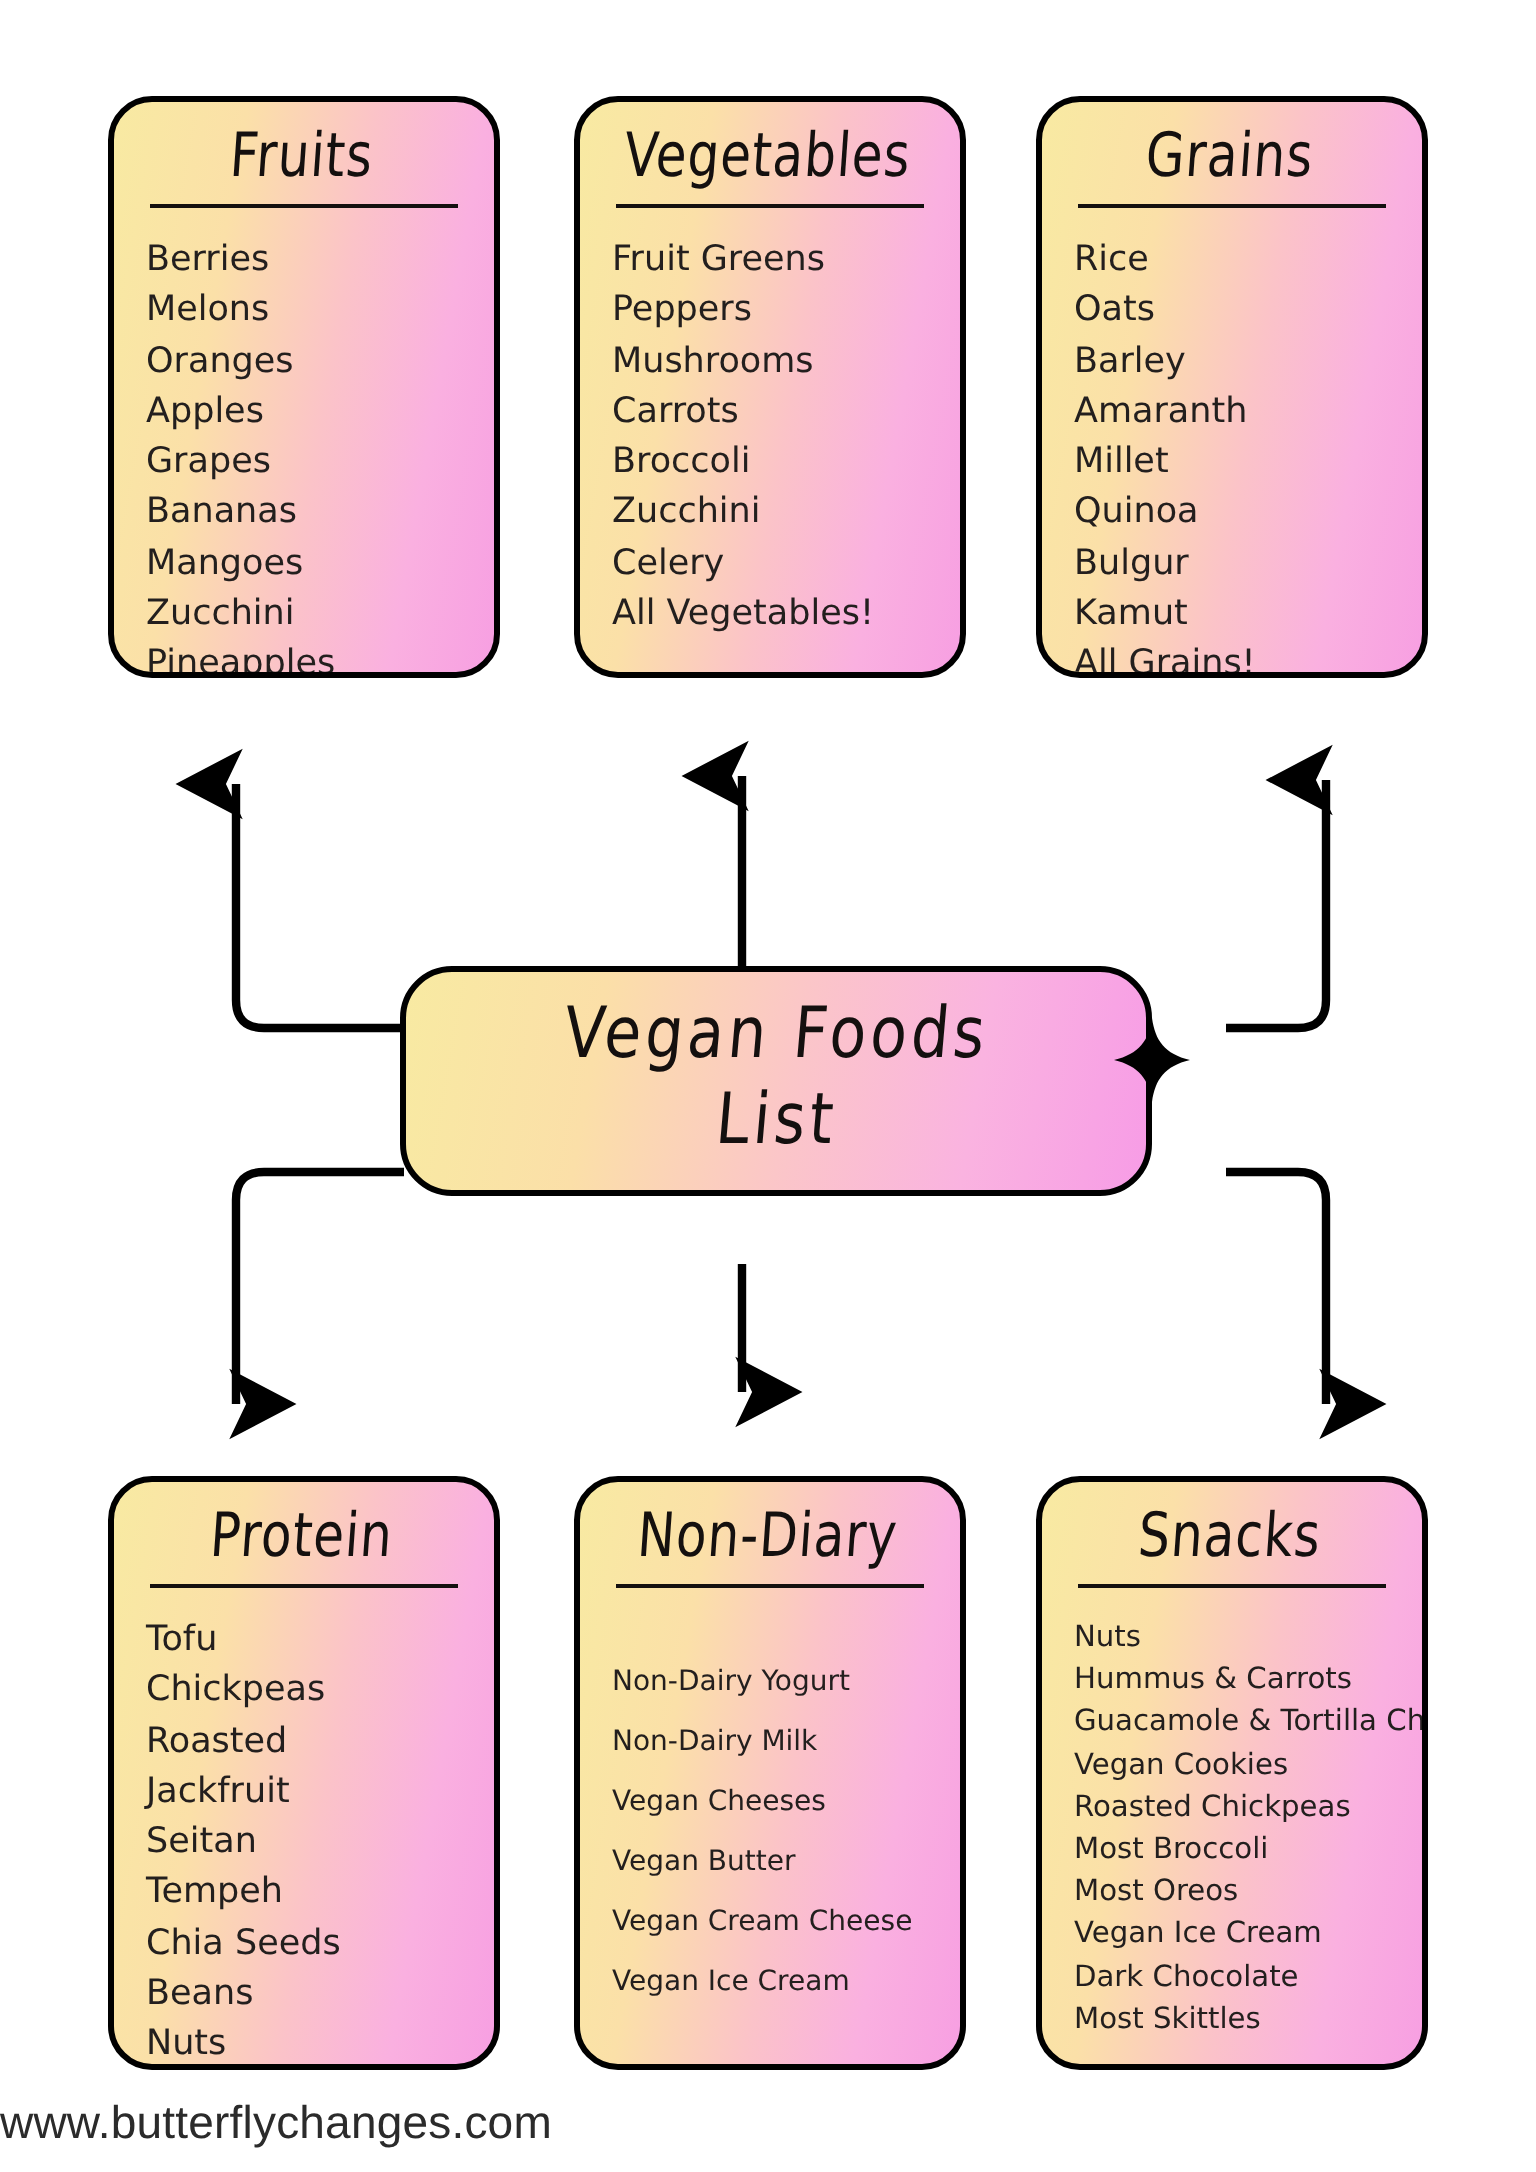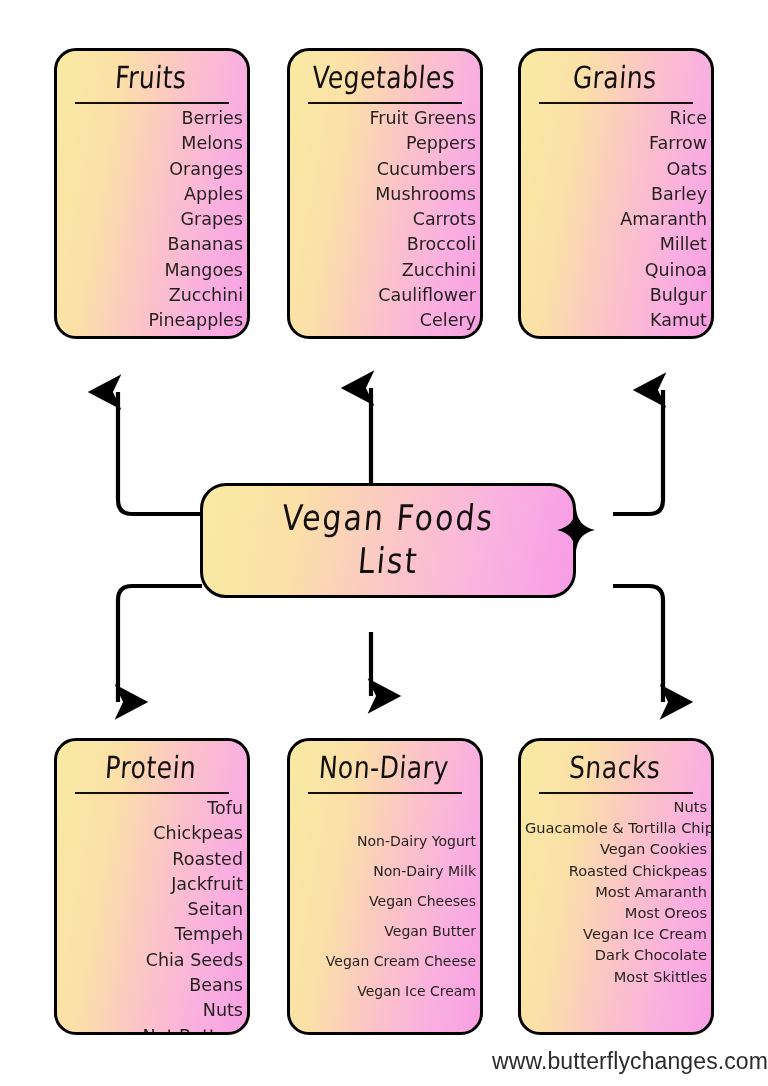--- a/index.html
+++ b/index.html
@@ -53,23 +53,23 @@
   }
 
   .title-rule {
     height: 0;
     border-top: 2px solid #14100f;
     margin: 11px 14px 2px 14px;
   }
 
   .card-items {
     list-style: none;
-    margin: 0;
+    margin: 12px;
     padding: 0;
-    text-align: right;
+    text-align: left;
     color: #231f1e;
     font-family: "DejaVu Sans", sans-serif;
     flex: 1 1 auto;
   }
   .card-items li {
     white-space: nowrap;
     font-weight: 400;
   }
 
   
@@ -126,21 +126,21 @@
     z-index: 1;
     pointer-events: none;
   }
 
   
   #footer-url {
     position: absolute;
     left: 0;
     top: 1048px;
     width: 768px;
-    text-align: right;
+    text-align: left;
     font-family: "Liberation Sans", sans-serif;
     font-size: 23px;
     color: #2b2b2b;
     letter-spacing: 0.1px;
   }
 </style>
 </head>
 <body>
 
 <div id="canvas">
@@ -184,37 +184,34 @@
       <li>All Fruits!</li>
     </ul>
   </div>
 
   <div class="card size-std" style="left:287px; top:48px; width:196px; height:291px;">
     <div class="card-title">Vegetables</div>
     <div class="title-rule"></div>
     <ul class="card-items">
       <li>Fruit Greens</li>
       <li>Peppers</li>
-      <li>Cucumbers</li>
       <li>Mushrooms</li>
       <li>Carrots</li>
       <li>Broccoli</li>
       <li>Zucchini</li>
-      <li>Cauliflower</li>
       <li>Celery</li>
       <li>All Vegetables!</li>
     </ul>
   </div>
 
   <div class="card size-std" style="left:518px; top:48px; width:196px; height:291px;">
     <div class="card-title">Grains</div>
     <div class="title-rule"></div>
     <ul class="card-items">
       <li>Rice</li>
-      <li>Farrow</li>
       <li>Oats</li>
       <li>Barley</li>
       <li>Amaranth</li>
       <li>Millet</li>
       <li>Quinoa</li>
       <li>Bulgur</li>
       <li>Kamut</li>
       <li>All Grains!</li>
     </ul>
   </div>
@@ -256,24 +253,25 @@
       <li>Vegan Cream Cheese</li>
       <li>Vegan Ice Cream</li>
     </ul>
   </div>
 
   <div class="card size-snacks" style="left:518px; top:738px; width:196px; height:297px;">
     <div class="card-title">Snacks</div>
     <div class="title-rule"></div>
     <ul class="card-items">
       <li>Nuts</li>
+      <li>Hummus &amp; Carrots</li>
       <li>Guacamole &amp; Tortilla Chips</li>
       <li>Vegan Cookies</li>
       <li>Roasted Chickpeas</li>
-      <li>Most Amaranth</li>
+      <li>Most Broccoli</li>
       <li>Most Oreos</li>
       <li>Vegan Ice Cream</li>
       <li>Dark Chocolate</li>
       <li>Most Skittles</li>
     </ul>
   </div>
 
   <div id="footer-url">www.butterflychanges.com</div>
 
 </div>

